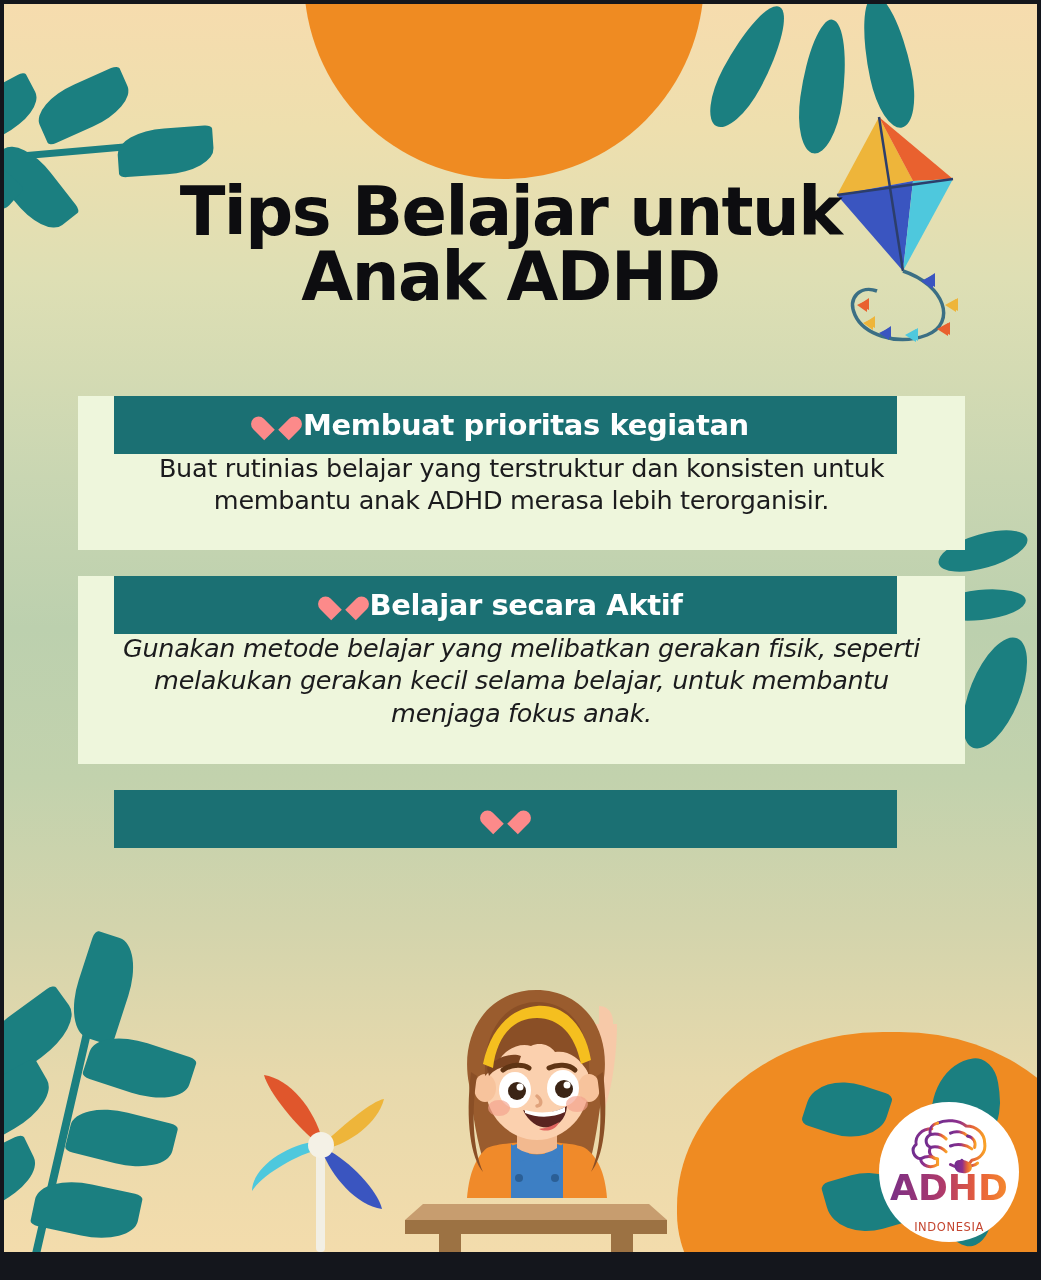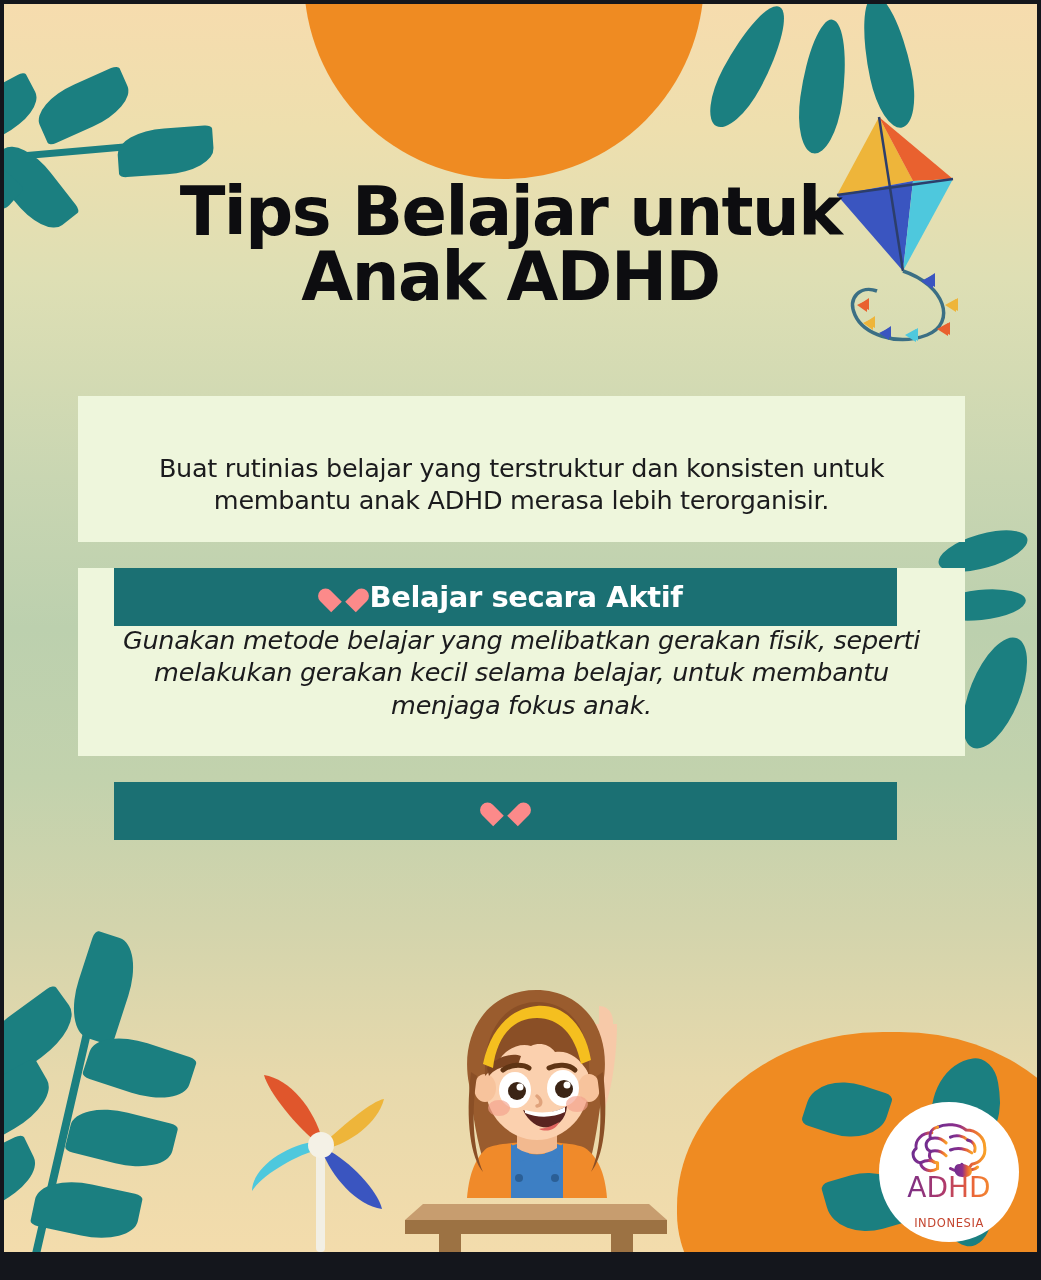--- a/index.html
+++ b/index.html
@@ -102,21 +102,21 @@
   #cards {
     position:absolute;
     left:0; right:0; top:392px;
   }
   .card { position:relative; margin-bottom:26px; }
 
   .card-body {
     position:relative;
     margin:0 72px 0 74px;
     background:#eef6dc;
-    padding:56px 38px 26px 38px;
+    padding:56px 38px 34px 38px;
     min-height:128px;
   }
   .card-head {
     position:absolute;
     left:110px; right:140px; top:0;
     height:58px;
     background:#1b7073;
     display:flex;
     align-items:center;
     justify-content:center;
@@ -186,22 +186,22 @@
     display:flex;
     flex-direction:column;
     align-items:center;
     justify-content:center;
     z-index:6;
   }
   #logo-badge .brain { width:86px; height:60px; margin-top:6px; }
   #logo-badge .brain svg { width:100%; height:100%; display:block; }
   #logo-badge .logo-adhd {
     font-family:"DejaVu Sans", sans-serif;
-    font-weight:normal;
-    font-size:28px;
+    font-weight:bold;
+    font-size:36px;
     letter-spacing:0px;
     line-height:1;
     margin-top:-6px;
     background:linear-gradient(90deg,#7a2f86 0%,#b03a6a 45%,#e8603a 75%,#f58a2e 100%);
     -webkit-background-clip:text;
     background-clip:text;
     color:transparent;
   }
   #logo-badge .logo-sub {
     font-family:"DejaVu Sans", sans-serif;
@@ -300,20 +300,24 @@
   </div>
 
   <div id="title">
     <span>Tips Belajar untuk</span>
     <span class="l2">Anak ADHD</span>
   </div>
 
   <div id="cards">
 
     <div class="card" id="card-1">
+      <div class="card-head">
+        <span class="heart"></span>
+        <span class="htitle">Membuat prioritas kegiatan</span>
+      </div>
       <div class="card-body">
         <div class="card-text">Buat rutinias belajar yang terstruktur dan konsisten untuk membantu anak ADHD merasa lebih terorganisir.</div>
       </div>
     </div>
 
     <div class="card" id="card-2">
       <div class="card-head">
         <span class="heart"></span>
         <span class="htitle">Belajar secara Aktif</span>
       </div>

